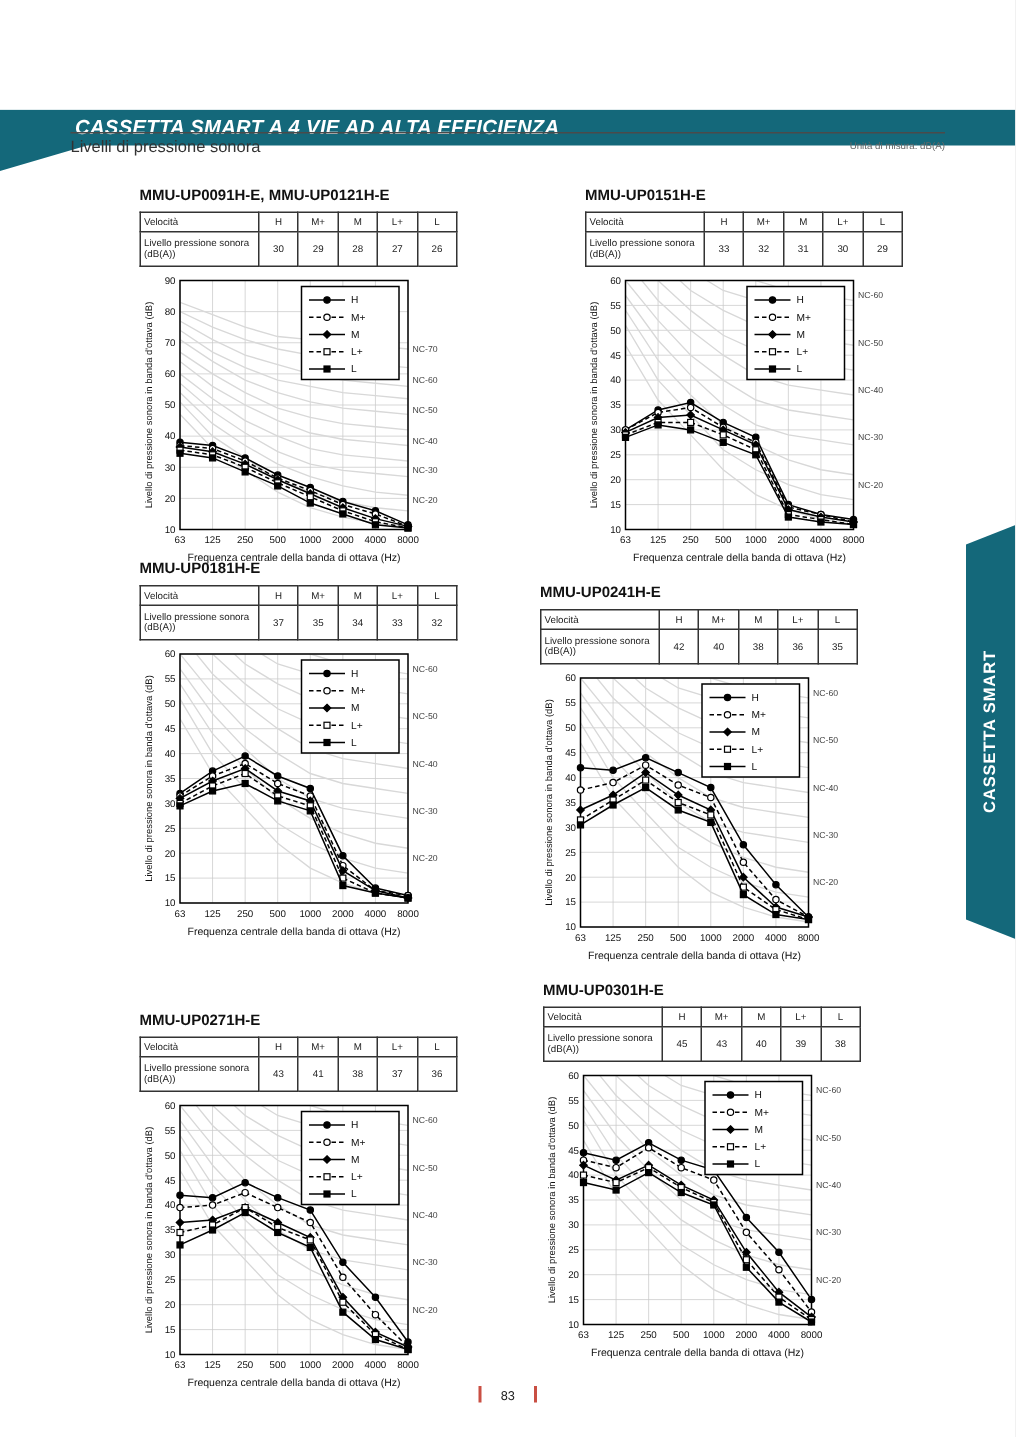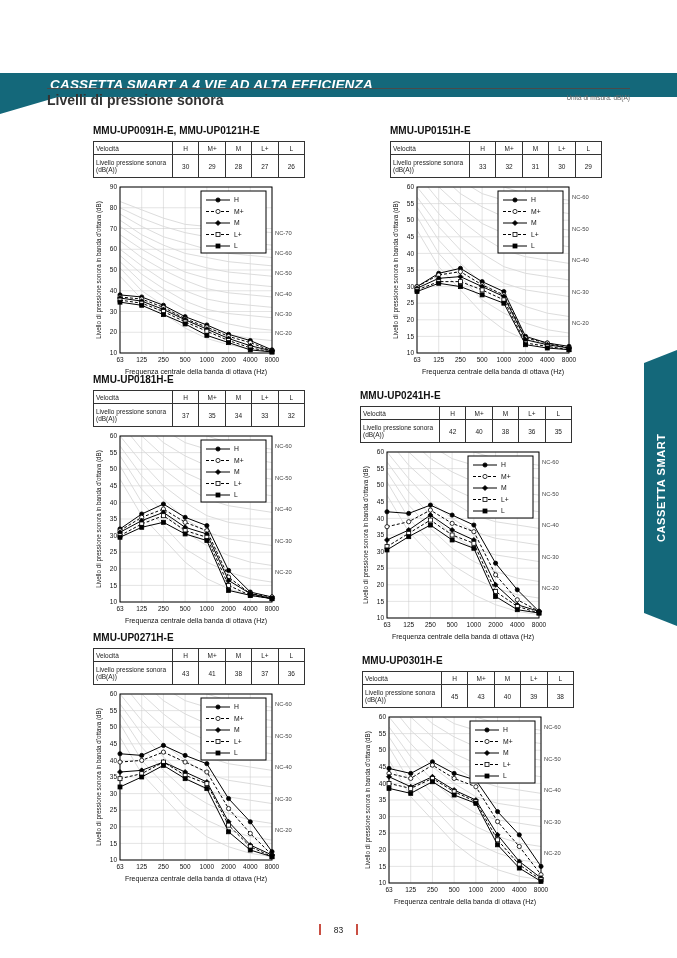--- a/index.html
+++ b/index.html
@@ -5,21 +5,21 @@
   html,body{margin:0;padding:0;background:#e8e8e8;}
   #page{position:relative;width:677px;height:958px;background:#ffffff;overflow:hidden;
         font-family:"Liberation Sans",sans-serif;color:#222;}
   
   #header-ribbon{position:absolute;left:0;top:33px;width:677px;height:41px;background:#14687a;
         clip-path:polygon(0 0,677px 0,677px 24px,58px 24px,0 41px);margin-top:40px;}
   #header-title{position:absolute;left:50px;top:0;height:24px;line-height:24px;color:#fff;
         font-size:13.5px;font-weight:bold;font-style:italic;letter-spacing:.2px;white-space:nowrap;}
   
   #section-rule{position:absolute;left:47px;top:88px;width:583px;height:0;border-top:1.5px solid #4a4a4a;}
-  #section-title{position:absolute;left:47px;top:92px;font-size:14px;font-weight:bold;color:#333;}
+  #section-title{position:absolute;left:47px;top:92px;font-size:11px;font-weight:normal;color:#333;}
   #unit-note{position:absolute;left:330px;top:94px;width:300px;text-align:right;font-size:6.5px;color:#666;}
   
   .chart-block{position:absolute;width:216px;}
   .chart-title{font-size:10px;font-weight:bold;color:#111;margin:0 0 5px 0;white-space:nowrap;}
   .speed-table table{border-collapse:collapse;width:212px;table-layout:fixed;border:1.5px solid #222;}
   .speed-table td{border:1px solid #333;font-size:6.5px;color:#222;padding:1px 2px;text-align:center;vertical-align:middle;}
   .speed-table td.lbl{text-align:left;width:74px;}
   .speed-table tr.hdr td{height:10px;}
   .speed-table tr.val td{height:20px;}
   .plot{margin-top:5px;}
@@ -658,21 +658,21 @@
           <text x="141" y="42.3" font-size="6.8" fill="#111">M</text>
           <line x1="113" y1="51.5" x2="137" y2="51.5" stroke="#000" stroke-width="1" stroke-dasharray="3,2"></line>
           <rect x="123" y="49.5" width="4" height="4" fill="#fff" stroke="#000" stroke-width="0.8"></rect>
           <text x="141" y="53.8" font-size="6.8" fill="#111">L+</text>
           <line x1="113" y1="63" x2="137" y2="63" stroke="#000" stroke-width="1"></line>
           <rect x="123" y="61" width="4" height="4" fill="#000" stroke="#000" stroke-width="0.8"></rect>
           <text x="141" y="65.3" font-size="6.8" fill="#111">L</text>
         </svg>
       </div>
   </div>
-  <div class="chart-block" style="left:93px;top:632px;">
+  <div class="chart-block" style="left:93px;top:675px;">
     <div class="chart-title">MMU-UP0271H-E</div>
     <div class="speed-table">
         <table>
           <tbody>
             <tr class="hdr">
               <td class="lbl">Velocità</td>
               <td>H</td>
               <td>M+</td>
               <td>M</td>
               <td>L+</td>

